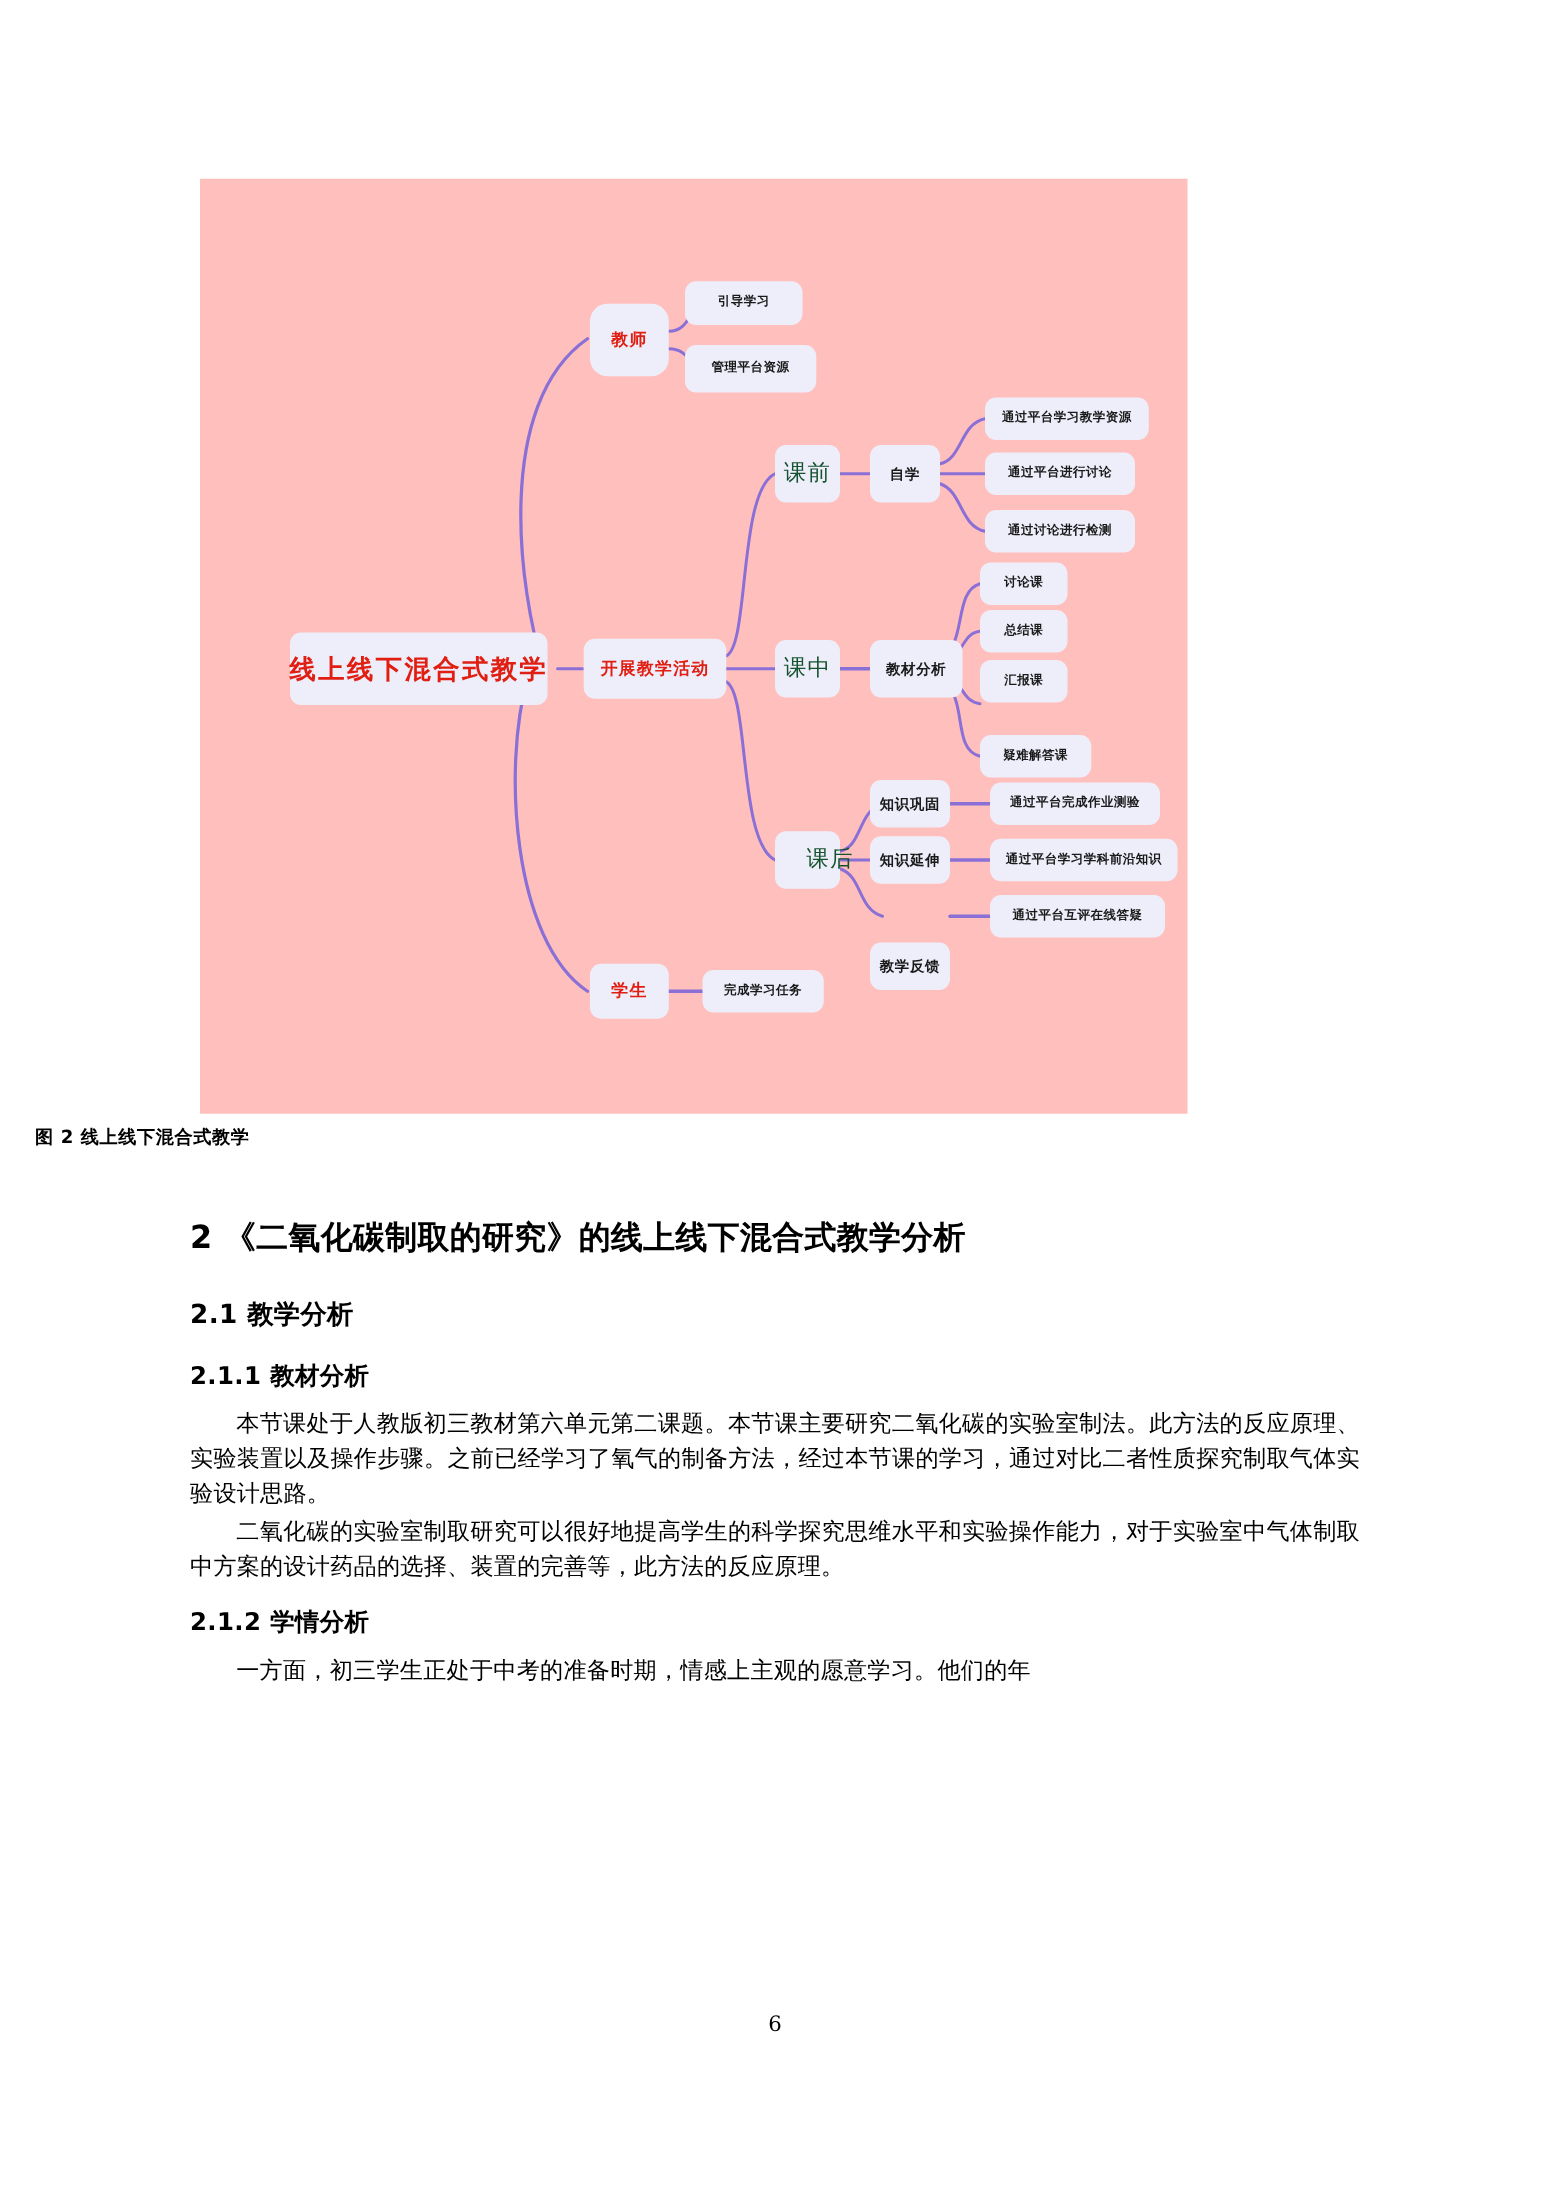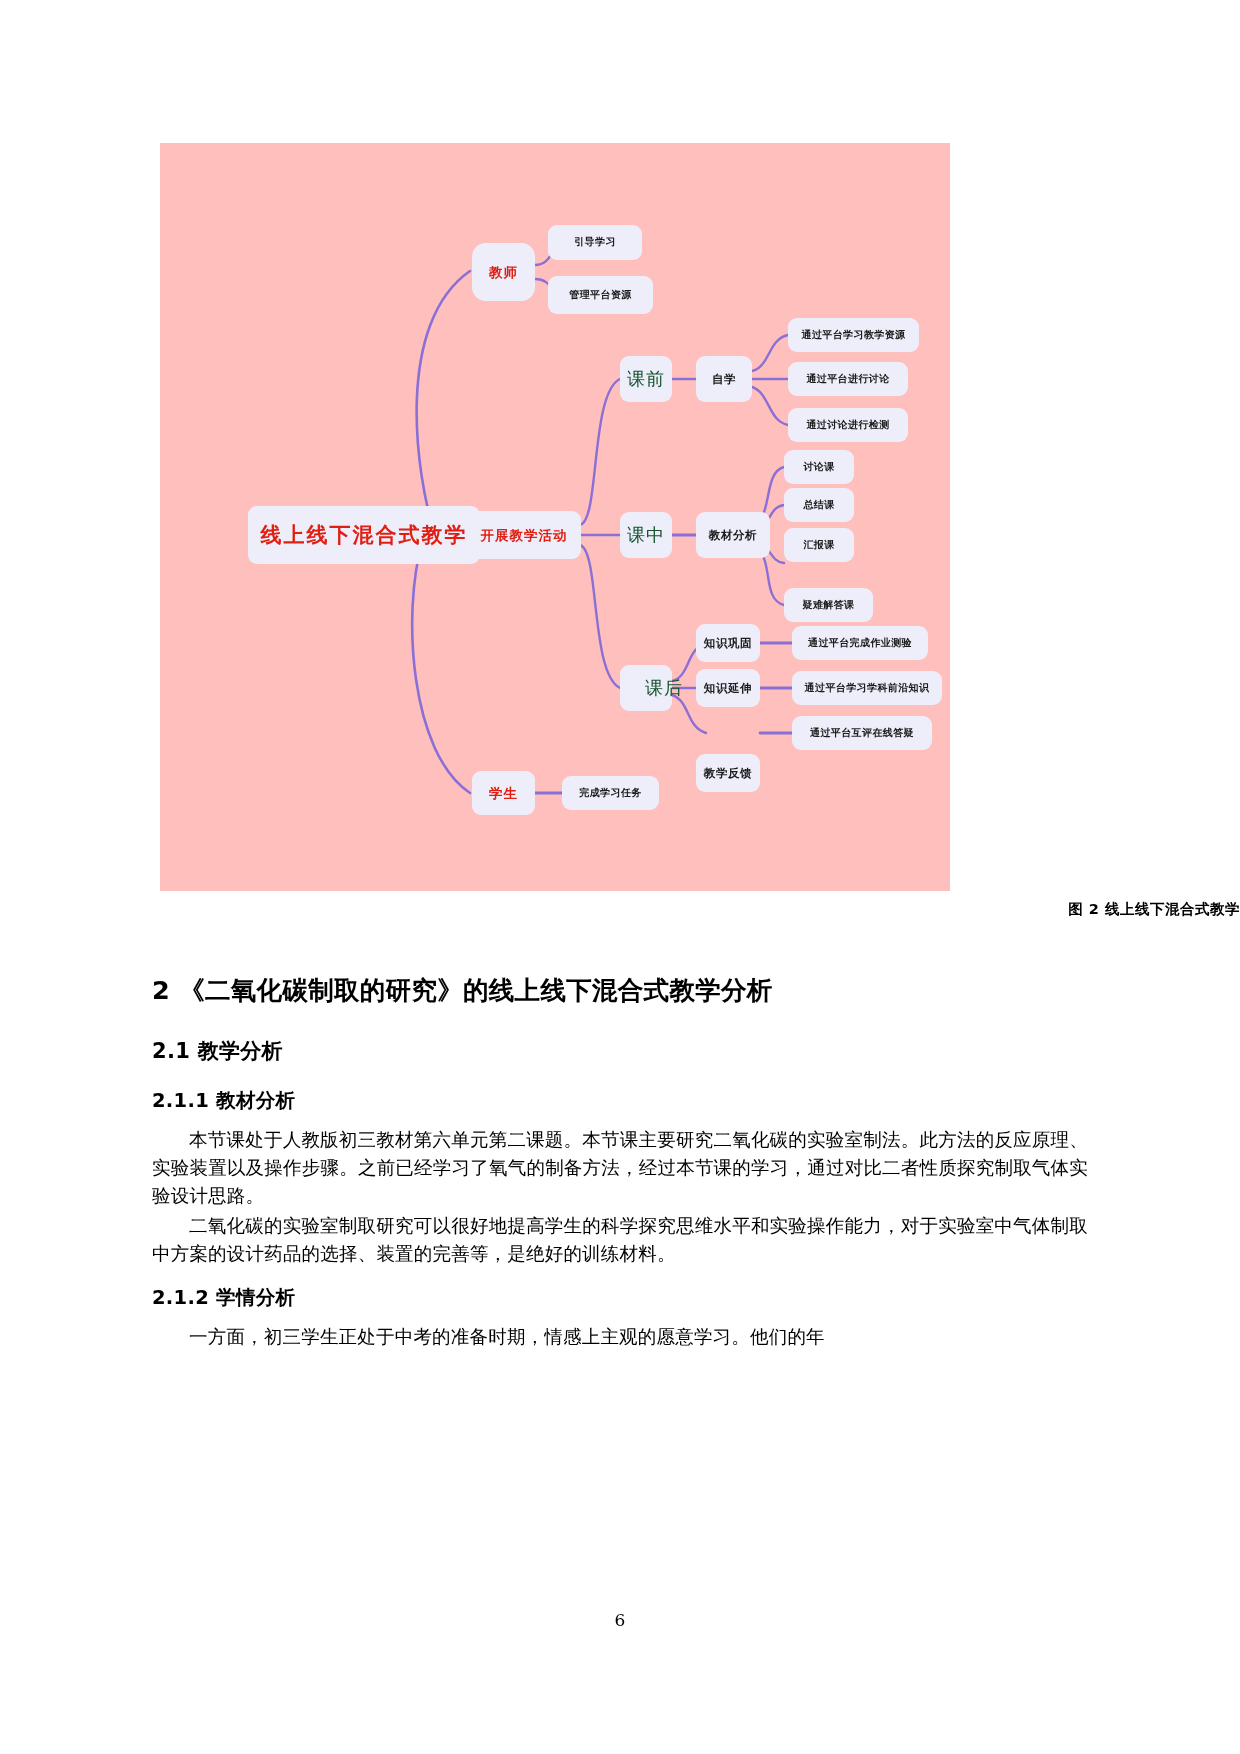--- a/index.html
+++ b/index.html
@@ -87,25 +87,26 @@
     font-size: 10px;
     letter-spacing: 0.4px;
   }
 
   
   .caption {
     position: absolute;
     left: 0;
     right: 0;
     top: 900px;
-    text-align: right;
+    text-align: left;
     font-family: "DejaVu Sans", "Liberation Sans", sans-serif;
     font-weight: bold;
     font-size: 14.5px;
     letter-spacing: 0.5px;
+    padding-left: 28px;
   }
 
   
   .body-text {
     position: absolute;
     left: 152px;
     top: 975px;
     width: 936px;
   }
   h1.sec {
@@ -196,21 +197,21 @@
           <path d="M512,552 C530,558 526,584 546,590"></path>
 
           <path d="M600,500 L632,500" stroke-width="2.8"></path>
           <path d="M600,545 L632,545" stroke-width="2.8"></path>
           <path d="M600,590 L632,590" stroke-width="2.8"></path>
 
           <path d="M375,650 L402,650" stroke-width="2.8"></path>
         </g>
       </svg>
 
-      <div class="node n-root" style="left:88px; top:363px; width:232px; height:58px;">线上线下混合式教学</div>
+      <div class="node n-root" style="left:72px; top:363px; width:206px; height:58px;">线上线下混合式教学</div>
 
       <div class="node n-red" style="left:312px; top:100px; width:63px; height:58px;border-radius:14px;">教师</div>
       <div class="node n-small" style="left:388px; top:82px; width:94px; height:35px;">引导学习</div>
       <div class="node n-small" style="left:388px; top:133px; width:105px; height:38px;">管理平台资源</div>
 
       <div class="node n-red" style="left:307px; top:368px; width:114px; height:48px;">开展教学活动</div>
 
       <div class="node n-blue" style="left:460px; top:213px; width:52px; height:46px;">课前</div>
       <div class="node n-dark" style="left:536px; top:213px; width:56px; height:46px;">自学</div>
       <div class="node n-small" style="left:628px; top:175px; width:131px; height:34px;">通过平台学习教学资源</div>
@@ -241,21 +242,21 @@
     </div>
   </div>
 
   <div class="caption">图 2 线上线下混合式教学</div>
 
   <div class="body-text">
     <h1 class="sec">2 《二氧化碳制取的研究》的线上线下混合式教学分析</h1>
     <h2 class="sec">2.1 教学分析</h2>
     <h3 class="sec">2.1.1 教材分析</h3>
     <p class="para">本节课处于人教版初三教材第六单元第二课题。本节课主要研究二氧化碳的实验室制法。此方法的反应原理、实验装置以及操作步骤。之前已经学习了氧气的制备方法，经过本节课的学习，通过对比二者性质探究制取气体实验设计思路。</p>
-    <p class="para">二氧化碳的实验室制取研究可以很好地提高学生的科学探究思维水平和实验操作能力，对于实验室中气体制取中方案的设计药品的选择、装置的完善等，是绝好的训练材料。</p>
+    <p class="para">二氧化碳的实验室制取研究可以很好地提高学生的科学探究思维水平和实验操作能力，对于实验室中气体制取中方案的设计药品的选择、装置的完善等，此方法的反应原理。</p>
     <div class="spacer-sm"></div>
     <h3 class="sec">2.1.2 学情分析</h3>
     <p class="para">一方面，初三学生正处于中考的准备时期，情感上主观的愿意学习。他们的年</p>
   </div>
 
   <div class="page-number">6</div>
 
 </div>
 
 </body></html>

